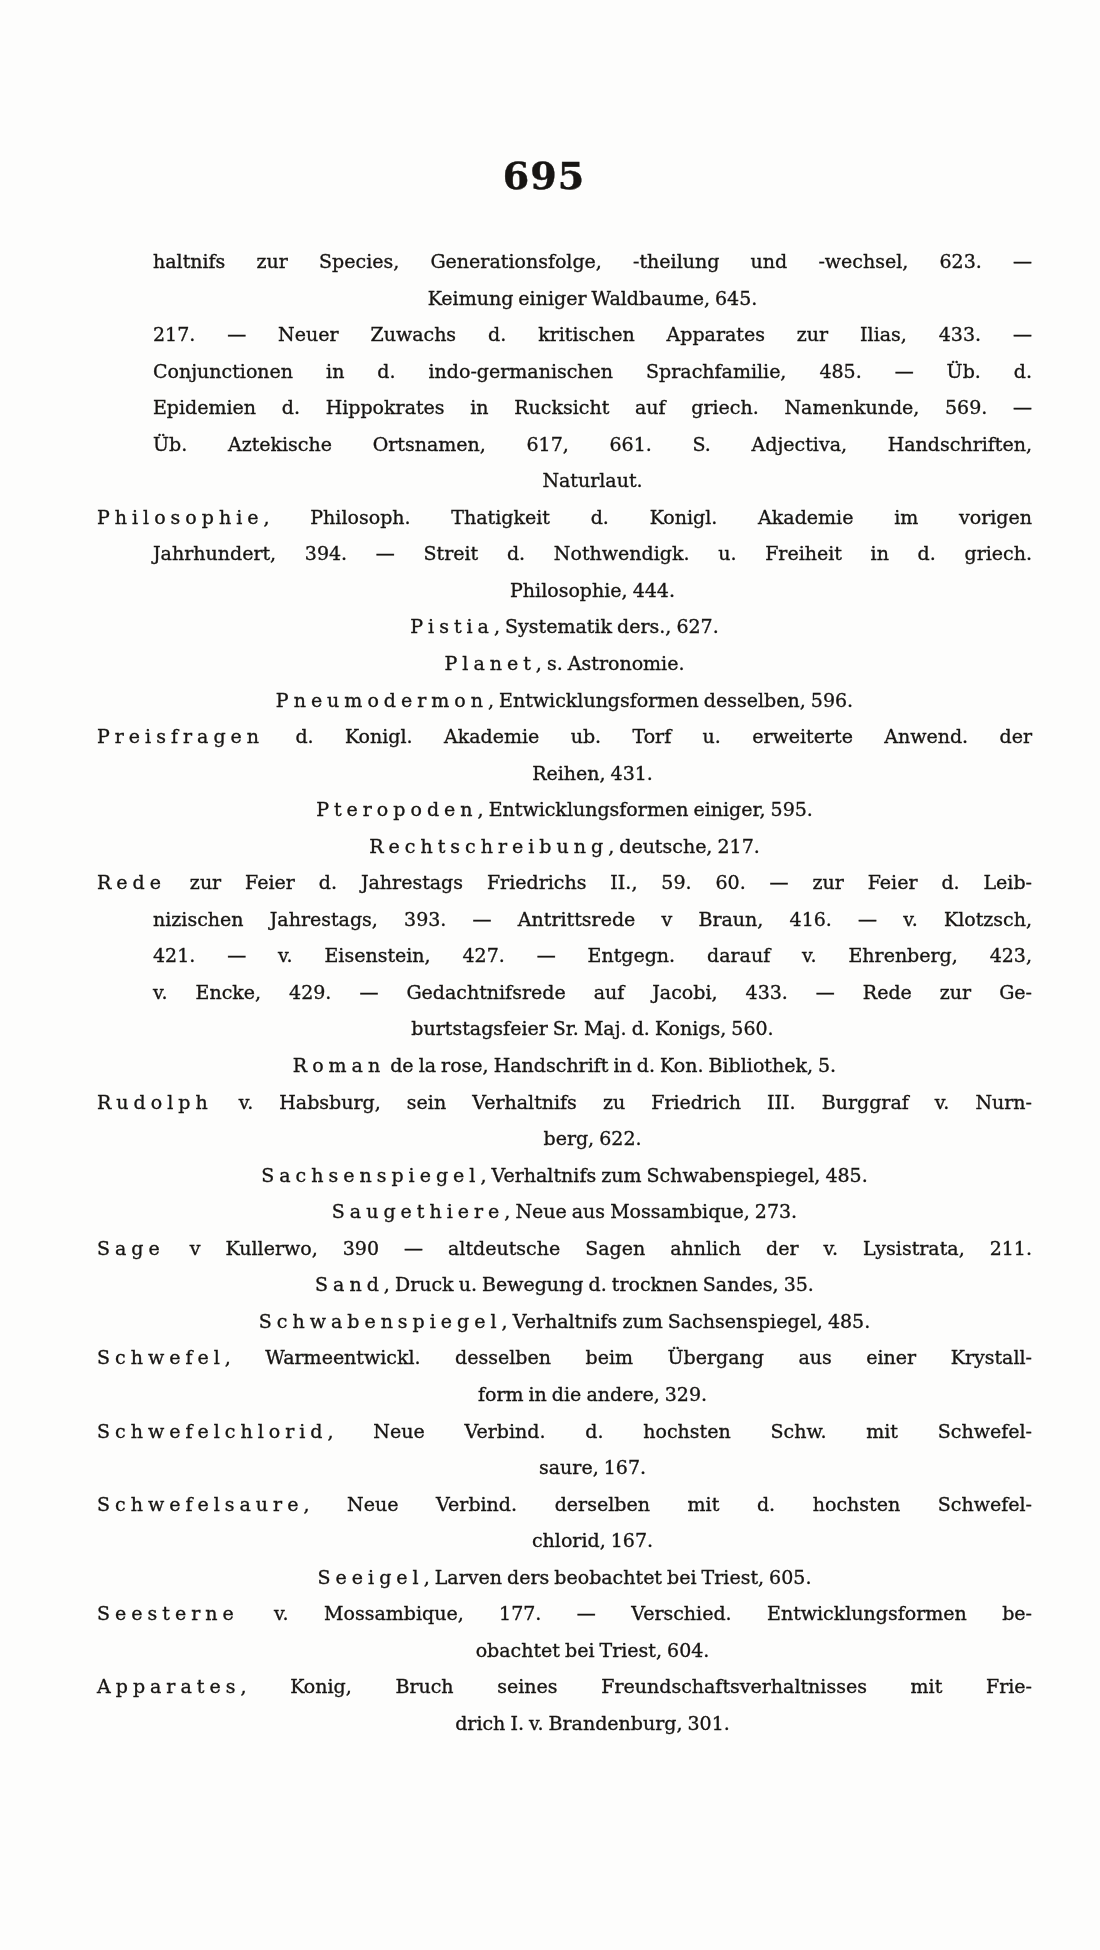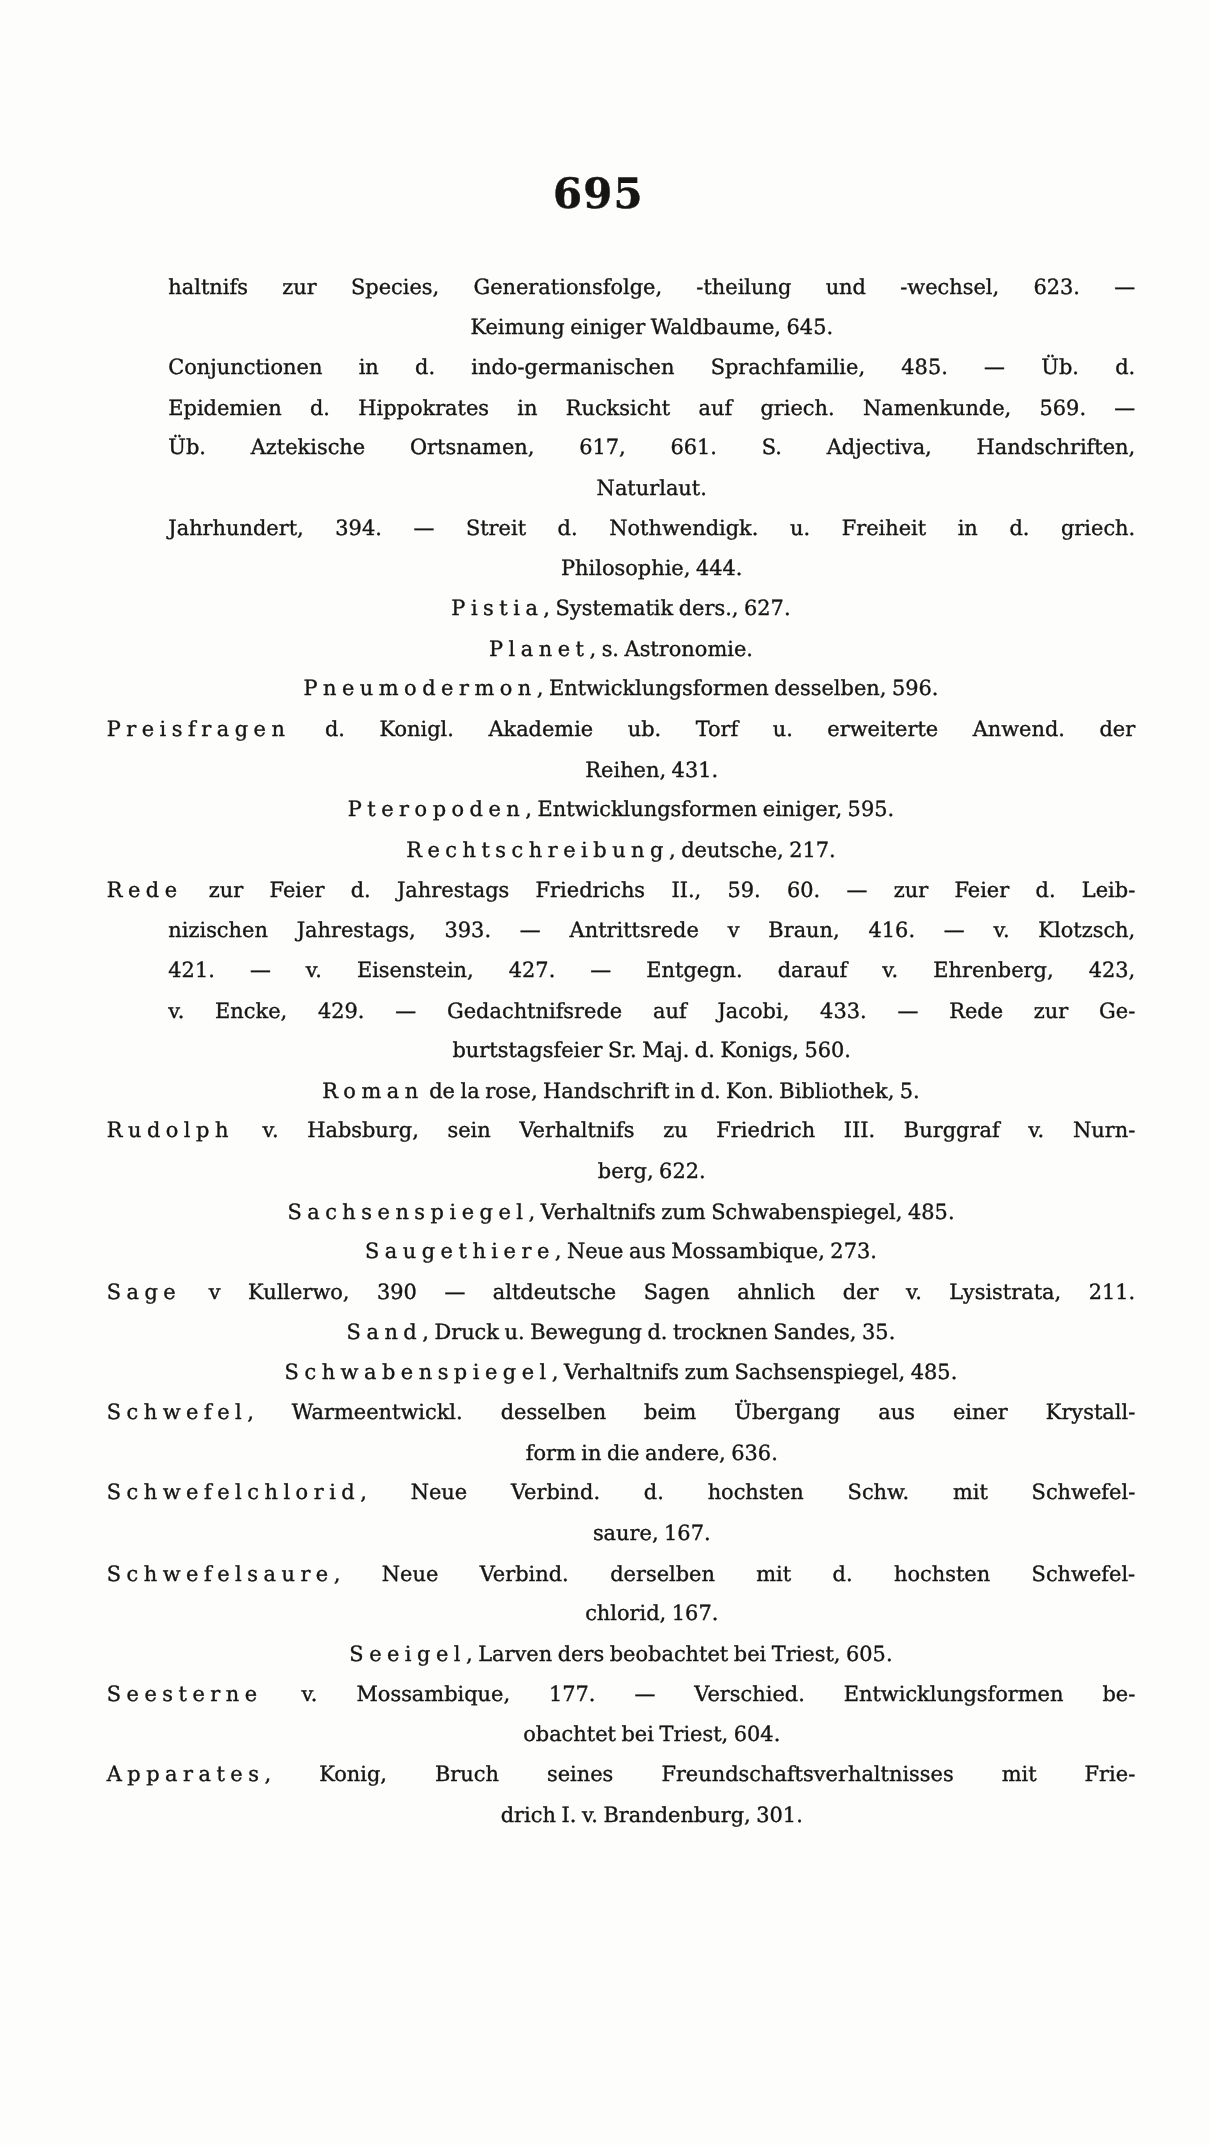--- a/index.html
+++ b/index.html
@@ -54,24 +54,26 @@
   }
 </style>
 </head>
 <body>
 
 <div class="page">
   <div class="page-number">695</div>
   <div class="text-block" id="text-block">
       <div class="line indent just"><span>haltnifs zur Species, Generationsfolge, -theilung und -wechsel, 623. —</span></div>
       <div class="line indent"><span>Keimung einiger Waldbaume, 645.</span></div>
+      <div class="line indent just"><span>217. — Neuer Zuwachs d. kritischen Apparates zur Ilias, 433. —</span></div>
       <div class="line indent just"><span>Conjunctionen in d. indo-germanischen Sprachfamilie, 485. — Üb. d.</span></div>
       <div class="line indent just"><span>Epidemien d. Hippokrates in Rucksicht auf griech. Namenkunde, 569. —</span></div>
       <div class="line indent just"><span>Üb. Aztekische Ortsnamen, 617, 661.  S. Adjectiva, Handschriften,</span></div>
       <div class="line indent"><span>Naturlaut.</span></div>
+      <div class="line just"><span class="head">Philosophie</span><span>, Philosoph. Thatigkeit d. Konigl. Akademie im vorigen</span></div>
       <div class="line indent just"><span>Jahrhundert, 394. — Streit d. Nothwendigk. u. Freiheit in d. griech.</span></div>
       <div class="line indent"><span>Philosophie, 444.</span></div>
       <div class="line"><span class="head">Pistia</span><span>, Systematik ders., 627.</span></div>
       <div class="line"><span class="head">Planet</span><span>, s. Astronomie.</span></div>
       <div class="line"><span class="head">Pneumodermon</span><span>, Entwicklungsformen desselben, 596.</span></div>
       <div class="line just"><span class="head">Preisfragen</span><span> d. Konigl. Akademie ub. Torf u. erweiterte Anwend. der</span></div>
       <div class="line indent"><span>Reihen, 431.</span></div>
       <div class="line"><span class="head">Pteropoden</span><span>, Entwicklungsformen einiger, 595.</span></div>
       <div class="line"><span class="head">Rechtschreibung</span><span>, deutsche, 217.</span></div>
       <div class="line just"><span class="head">Rede</span><span> zur Feier d. Jahrestags Friedrichs II., 59. 60. — zur Feier d. Leib-</span></div>
@@ -81,21 +83,21 @@
       <div class="line indent"><span>burtstagsfeier Sr. Maj. d. Konigs, 560.</span></div>
       <div class="line"><span class="head">Roman</span><span> de la rose, Handschrift in d. Kon. Bibliothek, 5.</span></div>
       <div class="line just"><span class="head">Rudolph</span><span> v. Habsburg, sein Verhaltnifs zu Friedrich III. Burggraf v. Nurn-</span></div>
       <div class="line indent"><span>berg, 622.</span></div>
       <div class="line"><span class="head">Sachsenspiegel</span><span>, Verhaltnifs zum Schwabenspiegel, 485.</span></div>
       <div class="line"><span class="head">Saugethiere</span><span>, Neue aus Mossambique, 273.</span></div>
       <div class="line just"><span class="head">Sage</span><span> v Kullerwo, 390 — altdeutsche Sagen ahnlich der v. Lysistrata, 211.</span></div>
       <div class="line"><span class="head">Sand</span><span>, Druck u. Bewegung d. trocknen Sandes, 35.</span></div>
       <div class="line"><span class="head">Schwabenspiegel</span><span>, Verhaltnifs zum Sachsenspiegel, 485.</span></div>
       <div class="line just"><span class="head">Schwefel</span><span>, Warmeentwickl. desselben beim Übergang aus einer Krystall-</span></div>
-      <div class="line indent"><span>form in die andere, 636.</span></div>
+      <div class="line indent"><span>form in die andere, 329.</span></div>
       <div class="line just"><span class="head">Schwefelchlorid</span><span>, Neue Verbind. d. hochsten Schw. mit Schwefel-</span></div>
       <div class="line indent"><span>saure, 167.</span></div>
       <div class="line just"><span class="head">Schwefelsaure</span><span>, Neue Verbind. derselben mit d. hochsten Schwefel-</span></div>
       <div class="line indent"><span>chlorid, 167.</span></div>
       <div class="line"><span class="head">Seeigel</span><span>, Larven ders  beobachtet bei Triest, 605.</span></div>
       <div class="line just"><span class="head">Seesterne</span><span> v. Mossambique, 177. — Verschied. Entwicklungsformen be-</span></div>
       <div class="line indent"><span>obachtet bei Triest, 604.</span></div>
       <div class="line just"><span class="head">Apparates</span><span>, Konig, Bruch seines Freundschaftsverhaltnisses mit Frie-</span></div>
       <div class="line indent"><span>drich I. v. Brandenburg, 301.</span></div>
     </div>

